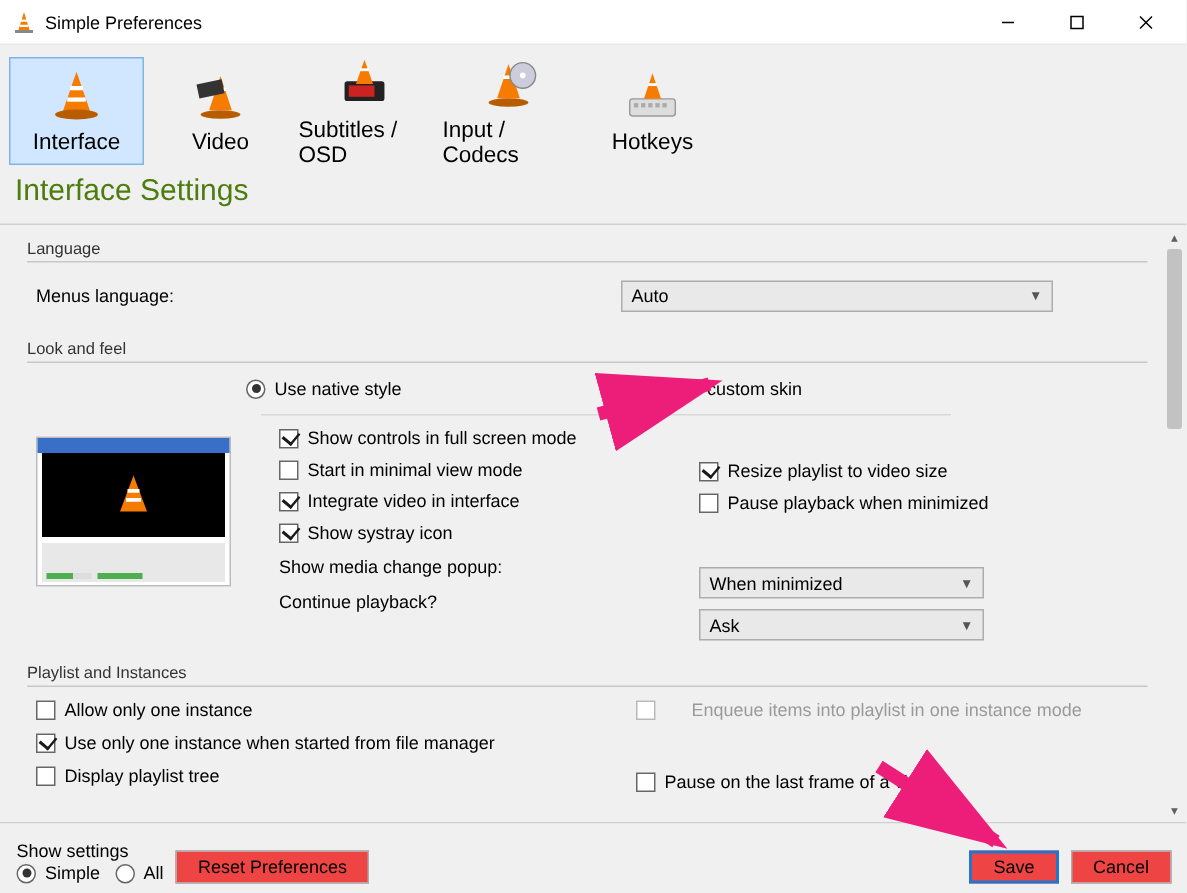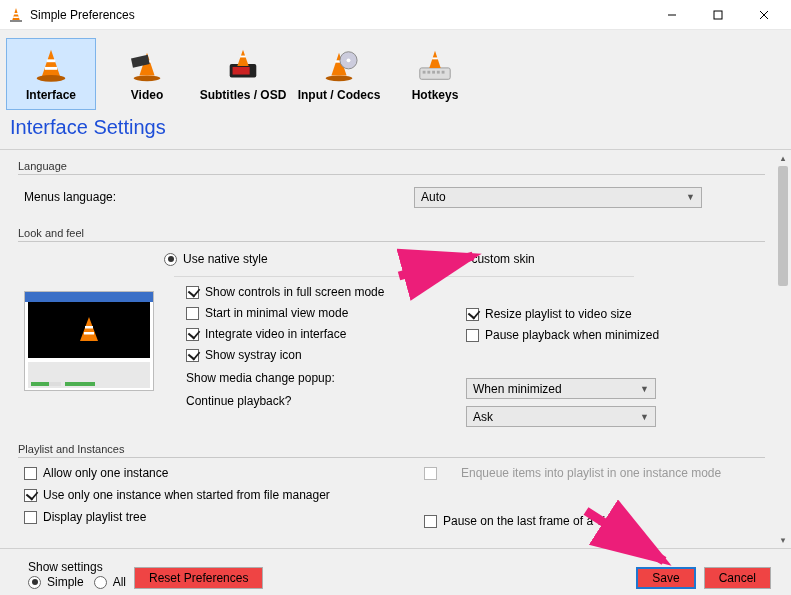--- a/index.html
+++ b/index.html
@@ -11,24 +11,24 @@
 .titlebar .title { flex: 1; }
 .titlebar .win-controls { display: flex; }
 .titlebar .win-btn { width: 46px; height: 30px; display: flex; align-items: center; justify-content: center; font-size: 14px; }
 .titlebar .win-btn svg { width: 10px; height: 10px; }
 
 
 .catstrip { height: 80px; background: #f0f0f0; display: flex; align-items: flex-end; padding: 4px 6px 0 6px; gap: 6px; }
 .cat { width: 90px; height: 72px; display: flex; flex-direction: column; align-items: center; justify-content: center; border: 1px solid transparent; gap: 3px; }
 .cat.selected { background: #d0e7ff; border: 1px solid #7eb4ea; }
 .cat .icon { width: 42px; height: 38px; display: flex; align-items: center; justify-content: center; }
-.cat .label { font-size: 12px; font-weight: bold; }
-
-
-.page-title { font-size: 20px; padding: 6px 10px 10px 10px; color: #1d4ed8; }
+.cat .label { font-size: 15px; }
+
+
+.page-title { font-size: 20px; padding: 6px 10px 10px 10px; color: #4d7c0f; }
 
 
 .content-wrap { position: relative; border-top: 1px solid #d0d0d0; border-bottom: 1px solid #d0d0d0; height: 400px; background: #f0f0f0; }
 .content { position: absolute; inset: 0 16px 0 0; overflow: hidden; padding: 4px 10px 10px 18px; }
 .vscroll { position: absolute; right: 0; top: 0; width: 16px; height: 100%; background: #f0f0f0; }
 .vscroll .arrow { width: 16px; height: 16px; display: flex; align-items: center; justify-content: center; font-size: 9px; color: #606060; }
 .vscroll .track { position: absolute; top: 16px; bottom: 16px; left: 3px; right: 3px; }
 .vscroll .thumb { position: absolute; top: 0; height: 120px; width: 10px; background: #c2c2c2; border-radius: 2px; }
 .vscroll .arrow.bottom { position: absolute; bottom: 0; }
 
@@ -70,21 +70,21 @@
 .lf-right-col { flex: 1; display: flex; flex-direction: column; gap: 7px; padding-top: 22px; }
 .lf-selrow { display: flex; align-items: center; gap: 20px; margin-top: 2px; }
 .lf-selrow .lbl { width: 160px; }
 
 
 .pl-grid { display: flex; }
 .pl-left { width: 400px; display: flex; flex-direction: column; gap: 8px; }
 .pl-right { flex: 1; display: flex; flex-direction: column; gap: 8px; }
 
 
-.bottombar { position: absolute; bottom: 0; left: 0; right: 10px; height: 46px; background: #f0f0f0; display: flex; align-items: flex-end; padding: 2px 10px 6px 28px; }
+.bottombar { position: absolute; bottom: 0; left: 0; right: 0; height: 46px; background: #f0f0f0; display: flex; align-items: flex-end; padding: 2px 10px 6px 11px; }
 .show-settings { display: flex; flex-direction: column; gap: 1px; }
 .show-settings .opts { display: flex; gap: 10px; align-items: center; }
 .btn { height: 22px; border: 1px solid #adadad; background: #ef4444; padding: 0 14px; display: inline-flex; align-items: center; }
 .btn.primary { border: 2px solid #1f77d0; }
 .bottombar .spacer { flex: 1; }
 .bottombar .left-group { display: flex; align-items: flex-end; gap: 8px; }
 .bottombar .right-group { display: flex; gap: 8px; align-items: flex-end; }
 
 
 .arrow-annot { position: absolute; pointer-events: none; }

